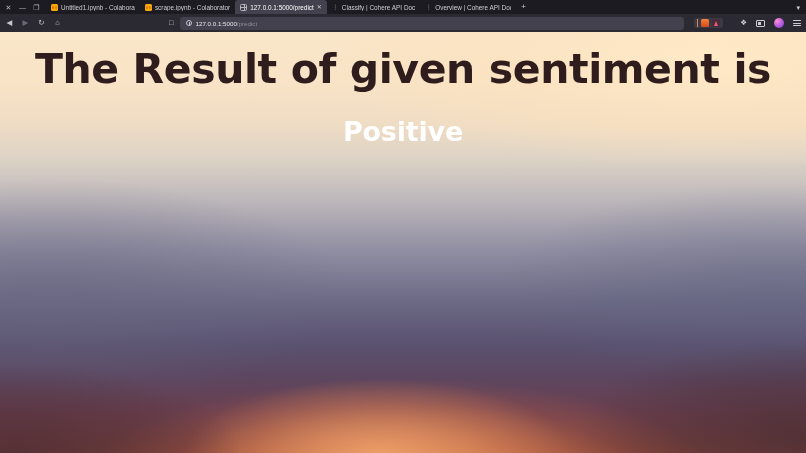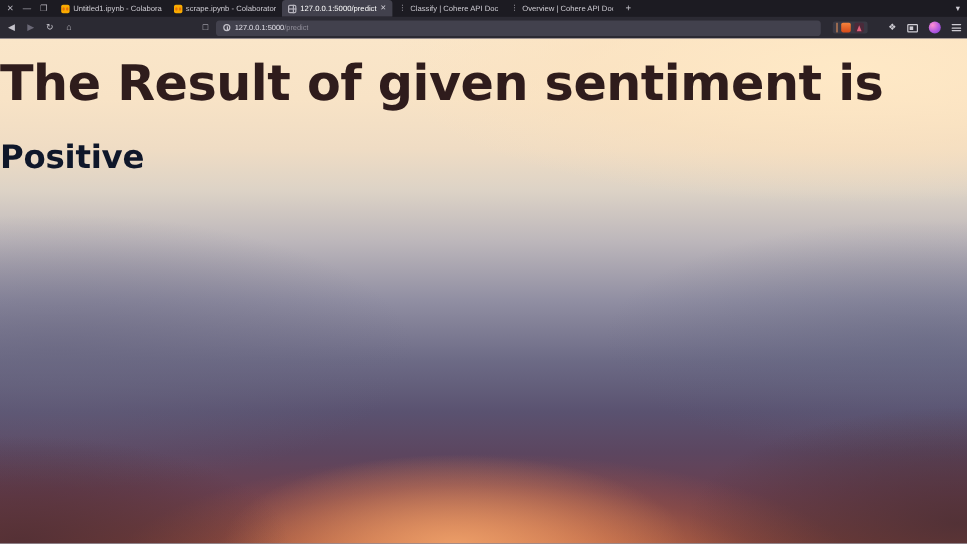--- a/index.html
+++ b/index.html
@@ -379,39 +379,40 @@
         rgba(74,44,52,0) 82%),
       radial-gradient(ellipse 34% 28% at 99% 96%,
         rgba(70,44,50,0.72) 0%,
         rgba(70,44,50,0.26) 55%,
         rgba(70,44,50,0) 82%);
   }
 
   .content {
     position: relative;
     z-index: 5;
+    text-align: center;
     padding-top: 16px;
   }
 
   .headline {
     font-family: "DejaVu Sans", sans-serif;
     font-weight: bold;
     font-size: 41px;
     line-height: 1.05;
     color: #2f1c1c;
     letter-spacing: -0.4px;
   }
 
   .result {
     margin-top: 26px;
     font-family: "DejaVu Sans", sans-serif;
     font-weight: bold;
     font-size: 27px;
     line-height: 1.1;
-    color: #0f172a;
+    color: #ffffff;
     letter-spacing: -0.2px;
   }
 </style>
 </head>
 <body>
 
 <div id="app">
 
   <div class="tabstrip">
 

